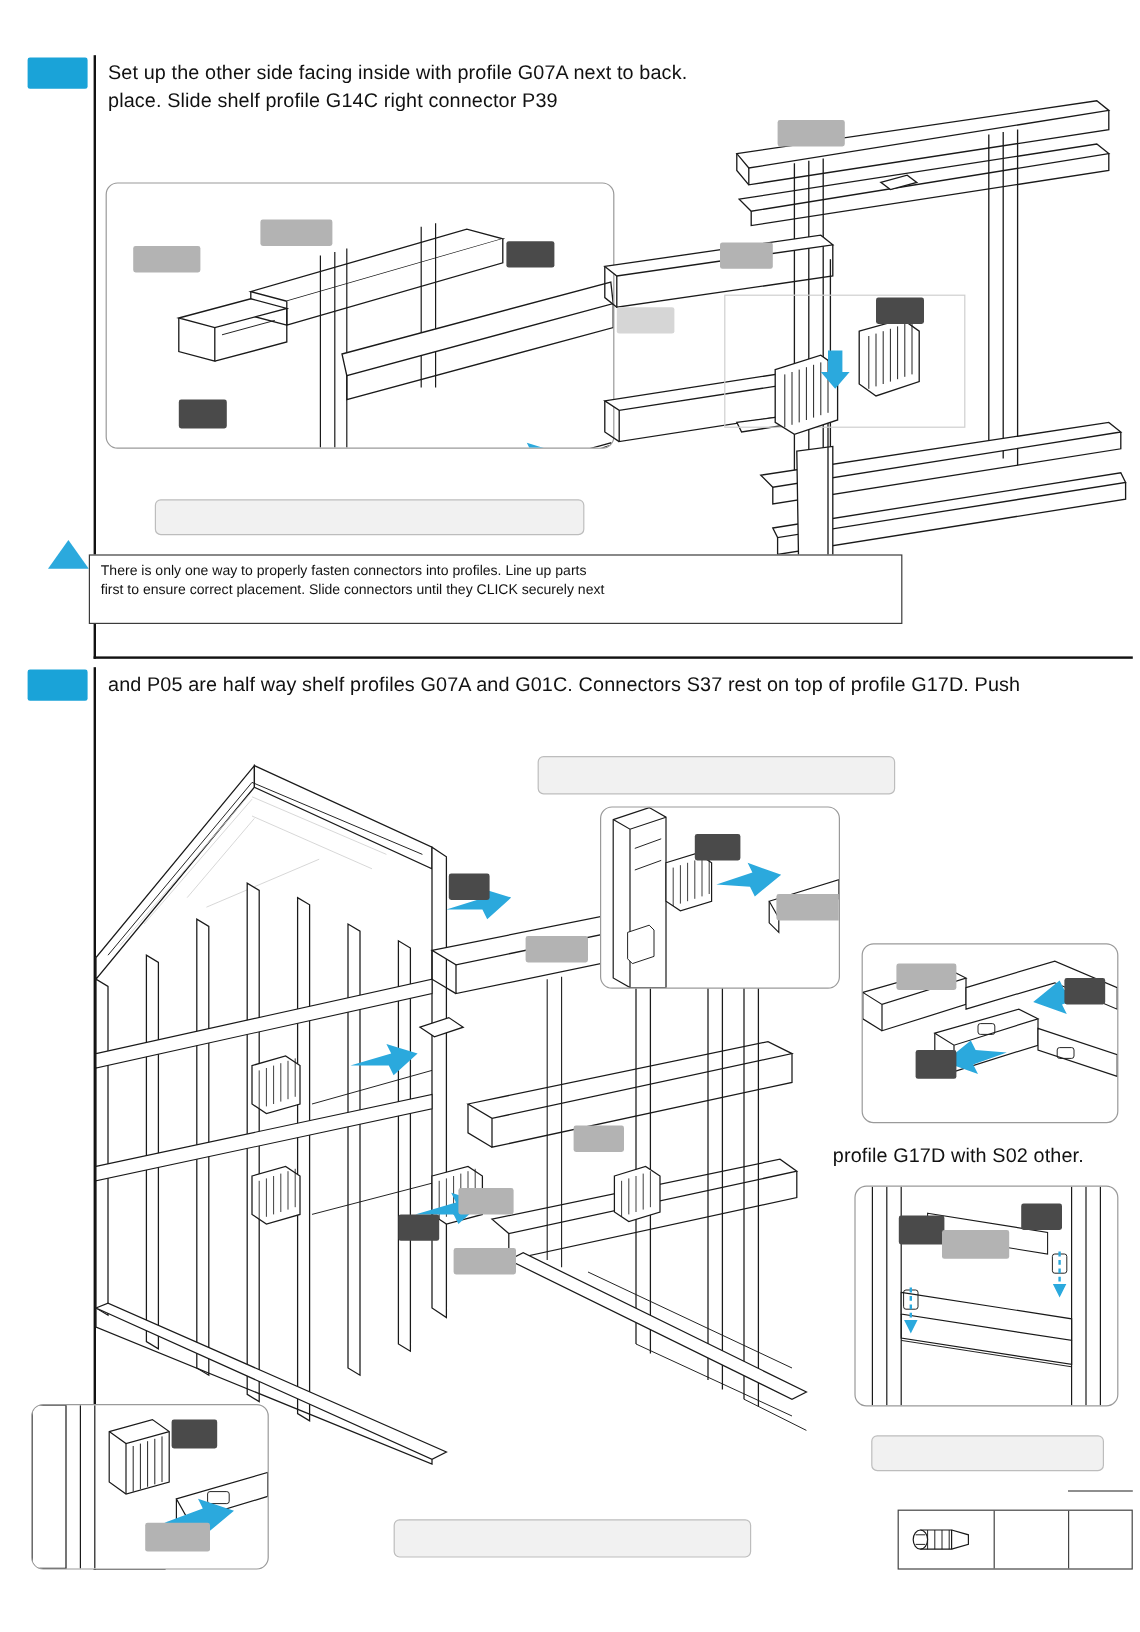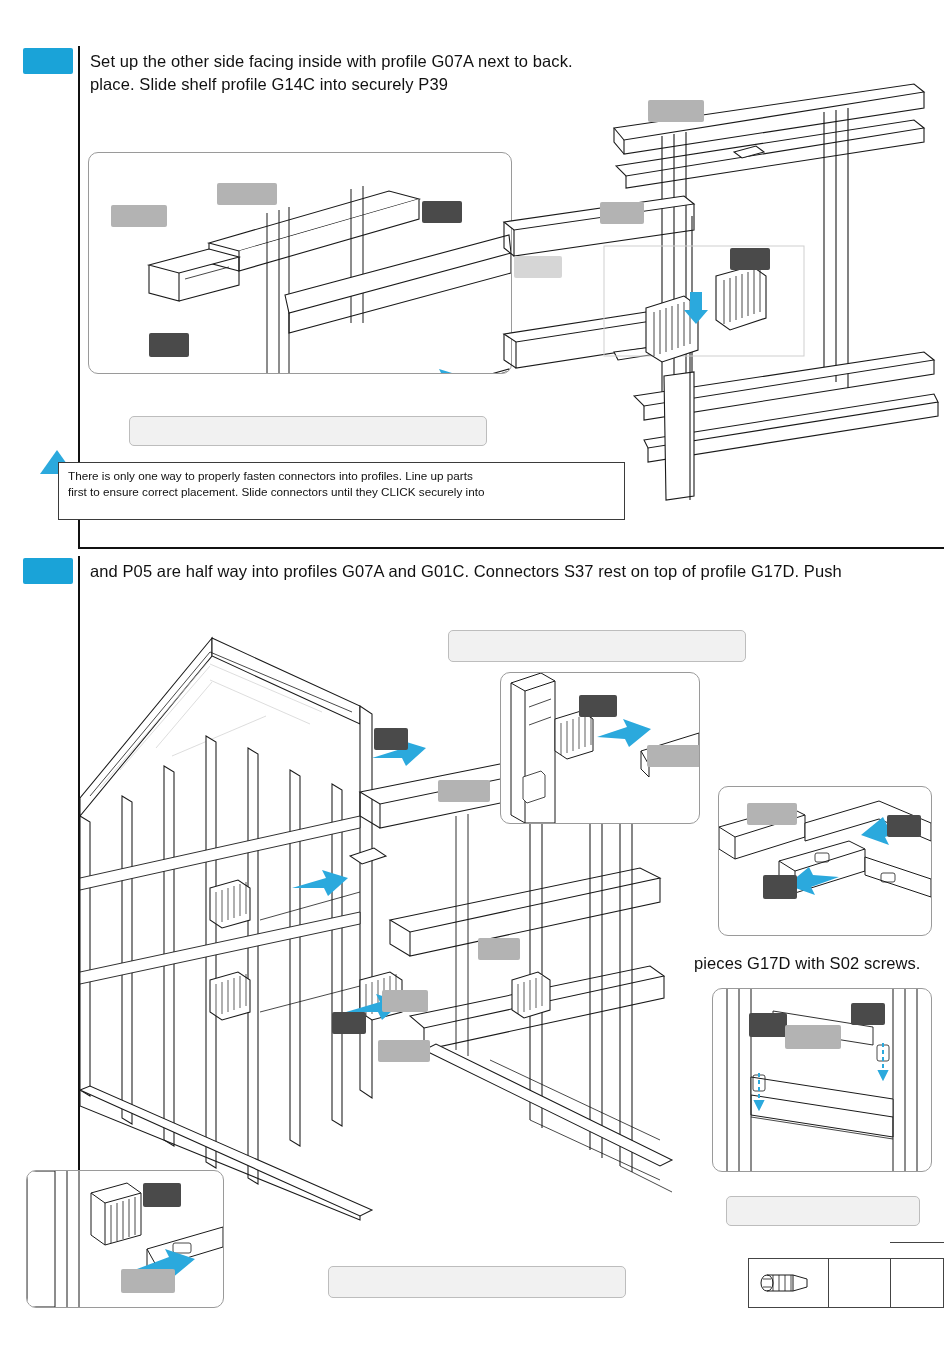--- a/index.html
+++ b/index.html
@@ -97,21 +97,21 @@
 </head>
 <body>
 
 <div class="step-rule-v" style="left:78px; top:46px; height:503px;"></div>
 <div class="step-rule-h" style="left:78px; top:547px; width:866px;"></div>
 
 <div class="blue-tab abs" style="left:23px; top:48px;"></div>
 
 <div class="step-text abs" style="left:90px; top:50px; width:620px;">
   <div>Set up the other side facing inside with profile G07A next to back.</div>
-  <div>place. Slide shelf profile G14C into securely P39</div>
+  <div>place. Slide shelf profile G14C right connector P39</div>
 </div>
 
 <div class="panel abs" style="left:88px; top:152px; width:422px; height:220px;">
   <svg width="422" height="220" viewBox="0 0 422 220">
     <g fill="none" stroke="#1a1a1a" stroke-width="1.1">
 
       <path d="M120 90 L300 38 L330 46 L150 98 Z" fill="#fff"></path>
       <path d="M150 98 L150 118 L330 66 L330 46" fill="#fff"></path>
       <path d="M120 90 L120 110 L150 118"></path>
 
@@ -235,32 +235,32 @@
 </svg>
 
 <div class="lbl-grey abs" style="left:648px; top:100px; width:56px; height:22px;"></div>
 <div class="lbl-grey abs" style="left:600px; top:202px; width:44px; height:22px;"></div>
 <div class="lbl-light abs" style="left:514px; top:256px; width:48px; height:22px;"></div>
 <div class="lbl-dark abs" style="left:730px; top:248px; width:40px; height:22px;"></div>
 
 <div class="grey-bar abs" style="left:129px; top:416px; width:356px; height:28px;"></div>
 
 <div class="callout-arrow" style="left:40px; top:450px;"></div>
-<div class="note-box abs" style="left:58px; top:462px; width:567px; height:58px;">
+<div class="note-box abs" style="left:74px; top:462px; width:678px; height:58px;">
   <div>There is only one way to properly fasten connectors into profiles. Line up parts</div>
-  <div>first to ensure correct placement. Slide connectors until they CLICK securely into</div>
+  <div>first to ensure correct placement. Slide connectors until they CLICK securely next</div>
 </div>
 
 <div class="step-rule-v" style="left:78px; top:556px; height:752px;"></div>
 <div class="step-rule-h" style="left:78px; top:1306px; width:60px;"></div>
 
 <div class="blue-tab abs" style="left:23px; top:558px;"></div>
 
 <div class="step-text abs" style="left:90px; top:560px; width:840px;">
-  <div>and P05 are half way into profiles G07A and G01C. Connectors S37 rest on top of profile G17D. Push</div>
+  <div>and P05 are half way shelf profiles G07A and G01C. Connectors S37 rest on top of profile G17D. Push</div>
 </div>
 
 <svg class="abs" style="left:60px; top:620px;" width="620" height="600" viewBox="0 0 620 600">
   <g fill="none" stroke="#1a1a1a" stroke-width="1.05">
 
     <path d="M152 18 L20 178 L20 196 L152 36 Z" fill="#fff"></path>
     <path d="M152 18 L300 86 L300 104 L152 36 Z" fill="#fff"></path>
     <path d="M30 176 L150 32 L292 92" stroke-width=".8"></path>
 
     <g stroke="#cfcfcf" stroke-width=".7">
@@ -419,21 +419,21 @@
     <g fill="#2ba9dd">
       <path d="M196 40 L166 50 L170 58 L142 48 L164 30 L168 38 Z"></path>
       <path d="M120 90 L92 100 L96 108 L68 98 L90 80 L94 88 Z"></path>
     </g>
   </svg>
   <div class="lbl-grey abs" style="left:28px; top:16px; width:50px; height:22px;"></div>
   <div class="lbl-dark abs" style="left:168px; top:28px; width:34px; height:22px;"></div>
   <div class="lbl-dark abs" style="left:44px; top:88px; width:34px; height:24px;"></div>
 </div>
 
-<div class="step-text abs" style="left:694px; top:952px; width:250px;">pieces G17D with S02 screws.</div>
+<div class="step-text abs" style="left:694px; top:952px; width:250px;">profile G17D with S02 other.</div>
 
 <div class="panel abs" style="left:712px; top:988px; width:218px; height:182px;">
   <svg width="218" height="182" viewBox="0 0 218 182">
     <g fill="none" stroke="#1a1a1a" stroke-width="1">
       <path d="M14 0 L14 182"></path>
       <path d="M26 0 L26 182"></path>
       <path d="M38 0 L38 182"></path>
       <path d="M180 0 L180 182"></path>
       <path d="M192 0 L192 182"></path>
       <path d="M204 0 L204 182"></path>

